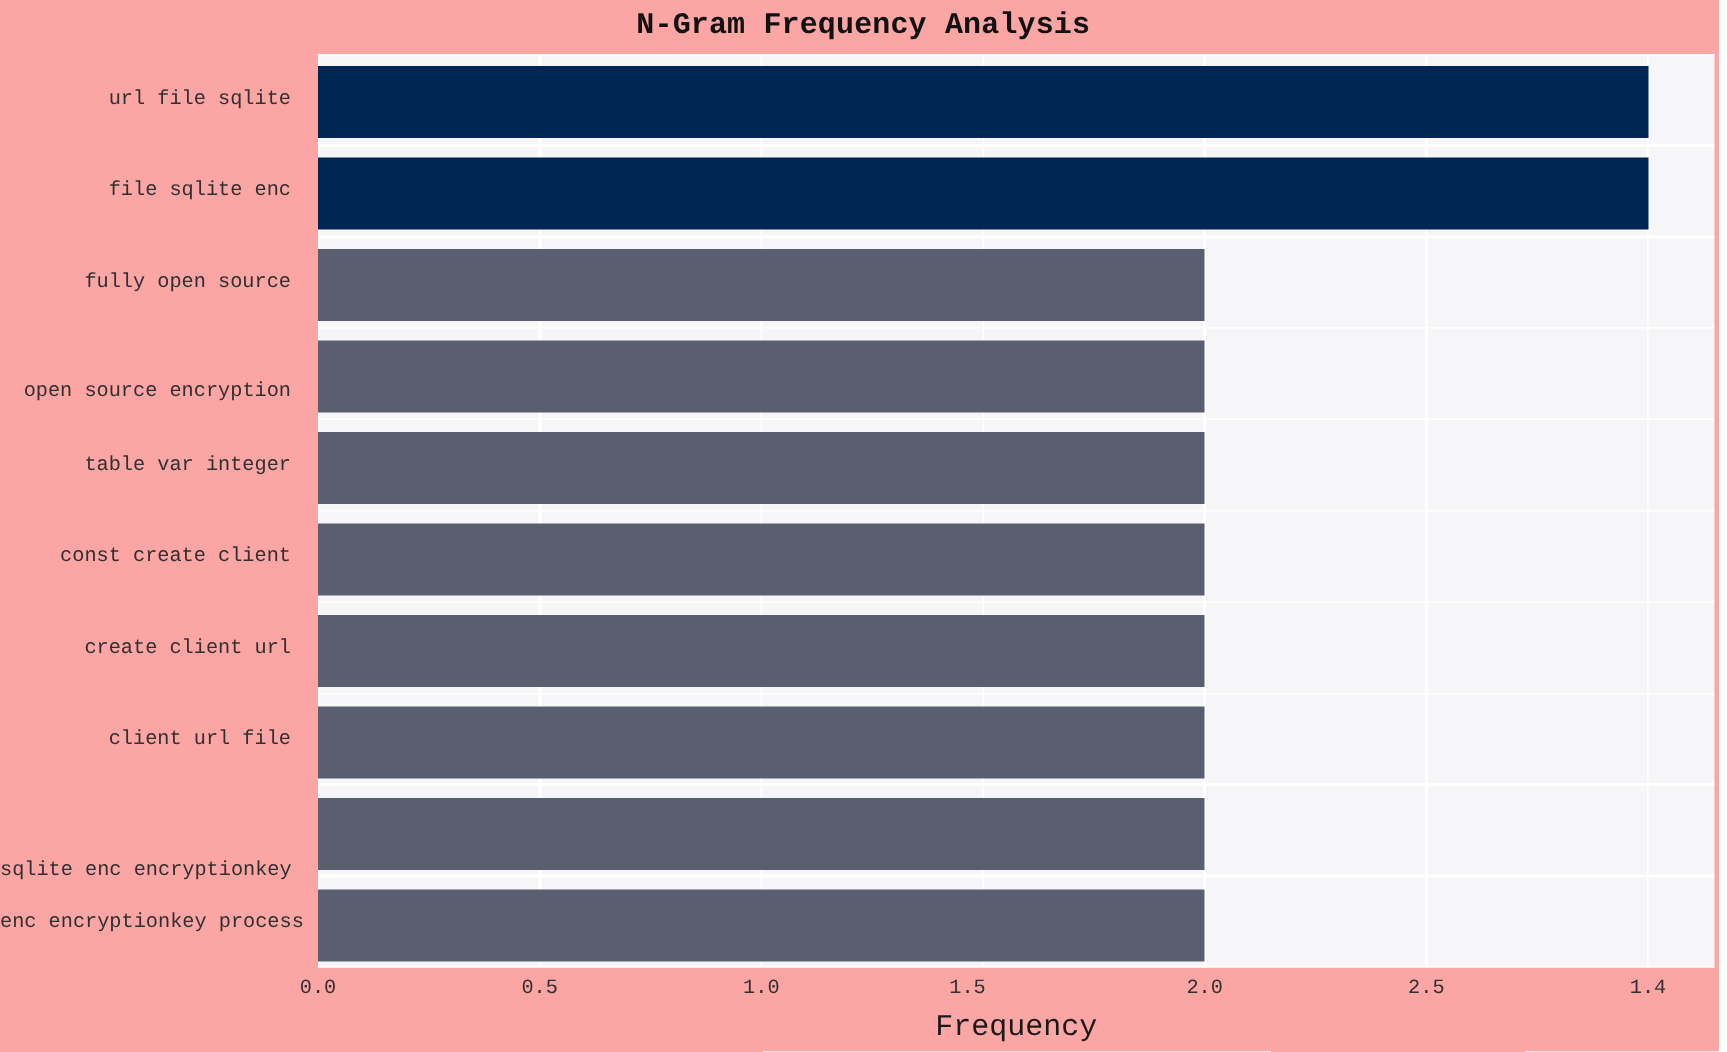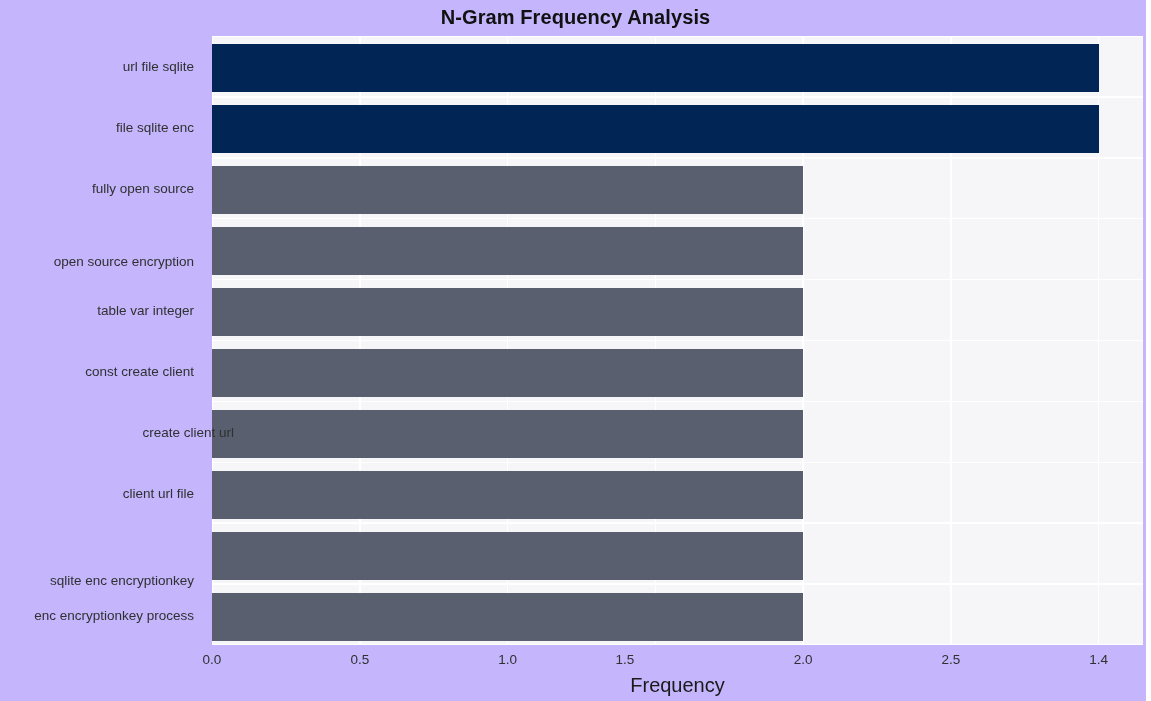--- a/index.html
+++ b/index.html
@@ -14,21 +14,22 @@
     font-family: "Liberation Sans", sans-serif;
     overflow: hidden;
   }
 
   #chart-figure {
     position: absolute;
     left: 0;
     top: 0;
     width: 1146px;
     height: 701px;
-    background: #c4b5fd;
+    background: #fca5a5;
+    font-family: Liberation Mono, monospace;
   }
 
   #chart-title {
     position: absolute;
     left: 0;
     top: 6px;
     width: 1151px;
     text-align: center;
     font-size: 20px;
     font-weight: bold;
@@ -164,29 +165,29 @@
       </div>
   </div>
 
   <div id="ytick-layer">
       <div class="ytick" style="top: 59.45px;">url file sqlite</div>
       <div class="ytick" style="top: 120.35px; text-align: right;">file sqlite enc</div>
       <div class="ytick" style="top: 181.25px;">fully open source</div>
       <div class="ytick" style="top: 242.15px; margin-top: 12px;">open source encryption</div>
       <div class="ytick" style="top: 303.05px;">table var integer</div>
       <div class="ytick" style="top: 363.95px;">const create client</div>
-      <div class="ytick" style="top: 424.85px; margin-left: 40px;">create client url</div>
+      <div class="ytick" style="top: 424.85px;">create client url</div>
       <div class="ytick" style="top: 485.75px;">client url file</div>
       <div class="ytick" style="top: 573px;">sqlite enc encryptionkey</div>
       <div class="ytick" style="top: 607.55px;">enc encryptionkey process</div>
     </div>
   <div id="xtick-layer">
       <div class="xtick" style="left: 212px;">0.0</div>
       <div class="xtick" style="left: 359.778px;">0.5</div>
       <div class="xtick" style="left: 507.556px;">1.0</div>
-      <div class="xtick" style="left: 625px; text-align: center;">1.5</div>
+      <div class="xtick" style="left: 645px; text-align: center;">1.5</div>
       <div class="xtick" style="left: 803.111px;">2.0</div>
       <div class="xtick" style="left: 950.889px;">2.5</div>
       <div class="xtick" style="left: 1098.67px;">1.4</div>
     </div>
 
   <div id="xaxis-label">Frequency</div>
 </div>
 
 </body></html>

